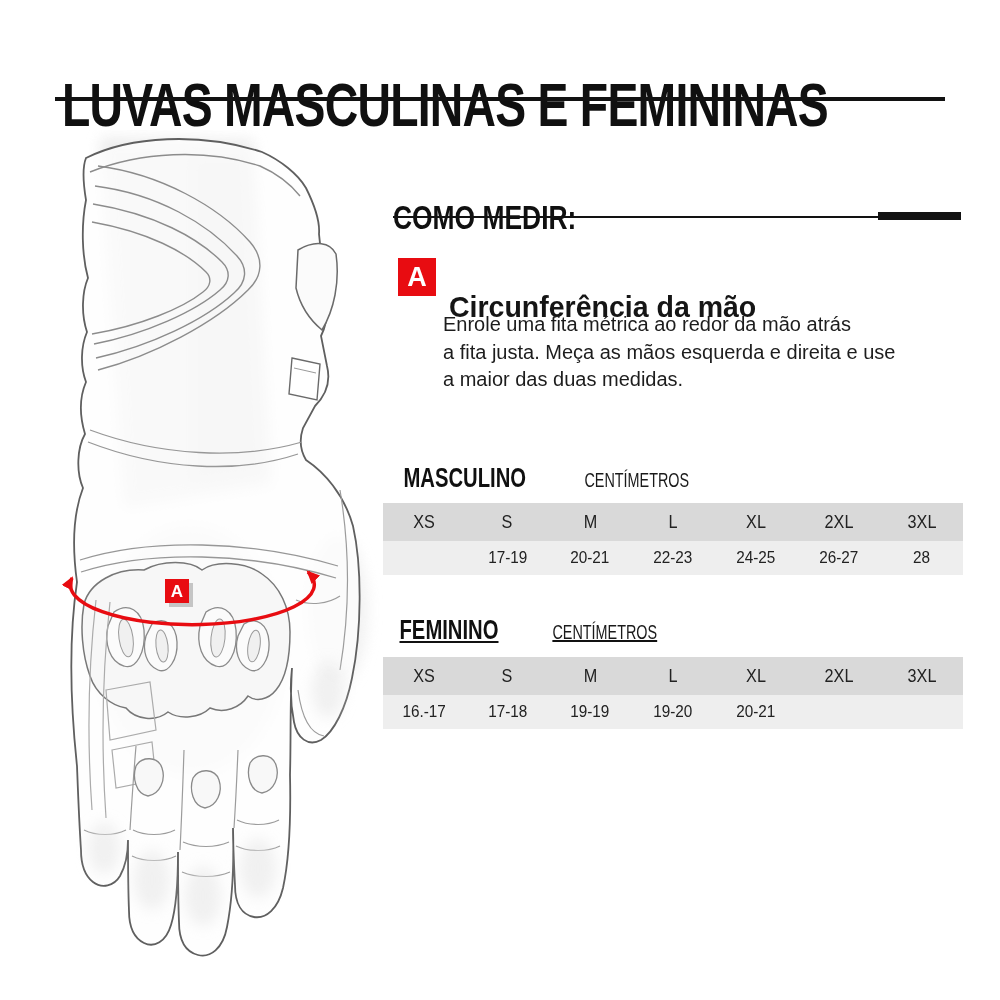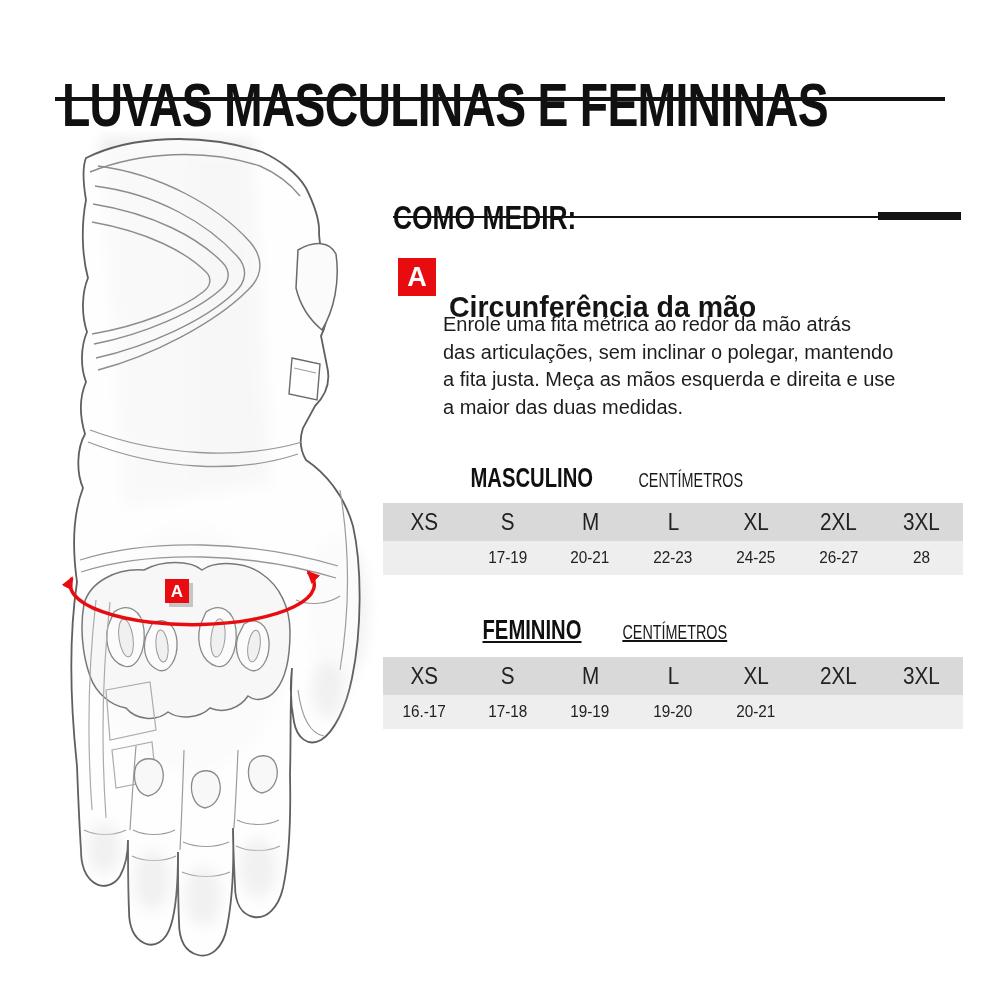--- a/index.html
+++ b/index.html
@@ -34,36 +34,36 @@
     display:flex;align-items:center;justify-content:center;
     color:#fff;font-weight:bold;font-size:27px;
   }
   #measure-title{
     left:449px;top:260px;font-size:30px;font-weight:bold;line-height:1.1;
     white-space:nowrap;transform:scaleX(.95);transform-origin:left top;color:#151515;
   }
   #measure-desc{left:443px;top:311px;font-size:20px;line-height:27.5px;color:#1d1d1d;}
 
   .tbl-head{
-    left:383px;width:580px;display:flex;justify-content:center;align-items:baseline;
-    gap:4px;padding-right:132px;box-sizing:border-box;white-space:nowrap;
+    left:383px;width:580px;display:flex;justify-content:flex-start;align-items:baseline;
+    gap:17px;padding-right:132px;box-sizing:border-box;white-space:nowrap;
   }
   #masc-head{top:463px;}
   #fem-head{top:615px;text-decoration:underline;}
   .tbl-title{font-size:27px;font-weight:bold;display:inline-block;transform:scaleX(.75);transform-origin:center;color:#101010;}
   .tbl-unit{font-size:20px;display:inline-block;transform:scaleX(.72);transform-origin:center;color:#1a1a1a;}
 
   .size-table{left:383px;width:580px;}
   #masc-table{top:503px;}
   #fem-table{top:657px;}
   .row{display:flex;width:100%;}
   .hdr-row{background:var(--table-header-bg,#d9d9d9);height:38px;}
   .val-row{background:var(--table-row-bg,#eeeeee);height:34px;}
   .cell{flex:1;display:flex;align-items:center;justify-content:center;}
-  .hdr-row .cell{font-size:23px;color:#222;}
+  .hdr-row .cell{font-size:18px;color:#222;}
   .val-row .cell{font-size:17px;color:#222;}
   .cnd{display:inline-block;transform:scaleX(.9);white-space:nowrap;}
 </style>
 </head>
 <body>
 
 <h1 class="abs" id="page-title">LUVAS MASCULINAS E FEMININAS</h1>
 <div class="abs" id="title-rule"></div>
 
 <div class="abs" id="glove-wrap">
@@ -190,21 +190,20 @@
 <div class="abs" id="rule-thin"></div>
 <div class="abs" id="rule-thick"></div>
 
 <div class="abs" id="a-badge">
   <span>A</span>
 </div>
 <h3 class="abs" id="measure-title">Circunferência da mão</h3>
 
 <div class="abs" id="measure-desc">
   <div>Enrole uma fita métrica ao redor da mão atrás</div>
-  <div>das articulações, sem inclinar o polegar, mantendo</div>
   <div>a fita justa. Meça as mãos esquerda e direita e use</div>
   <div>a maior das duas medidas.</div>
 </div>
 
 <div class="abs tbl-head" id="masc-head">
   <span class="tbl-title">MASCULINO</span>
   <span class="tbl-unit">CENTÍMETROS</span>
 </div>
 <div class="abs size-table" id="masc-table">
   <div class="row hdr-row">

